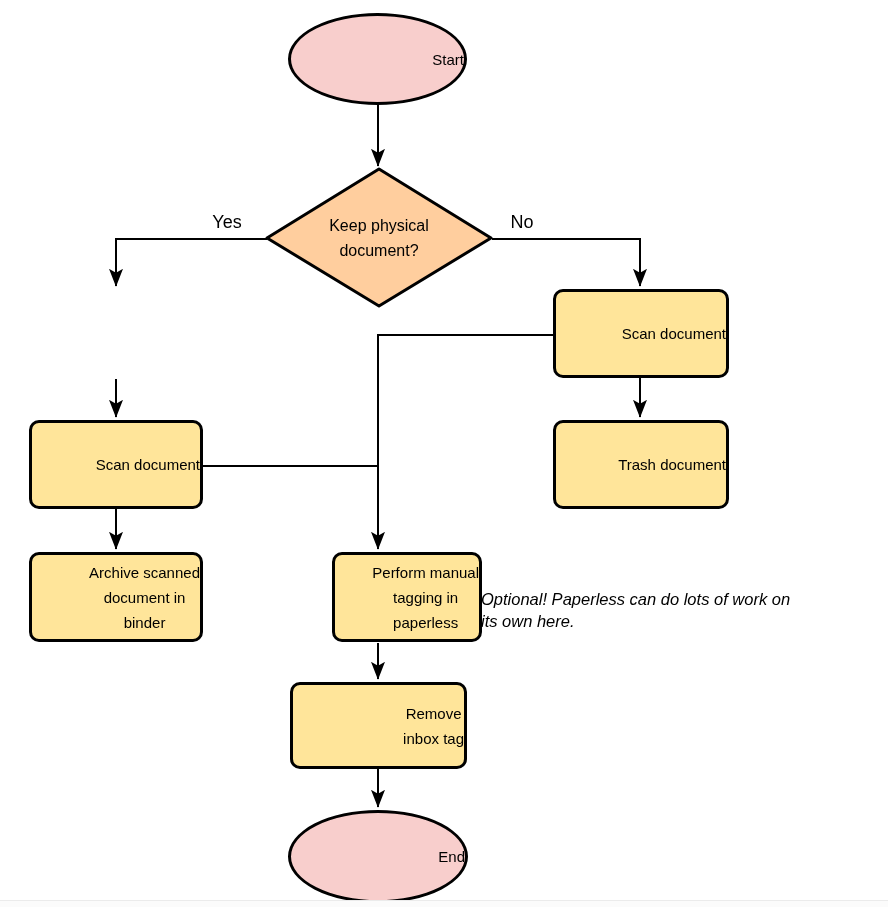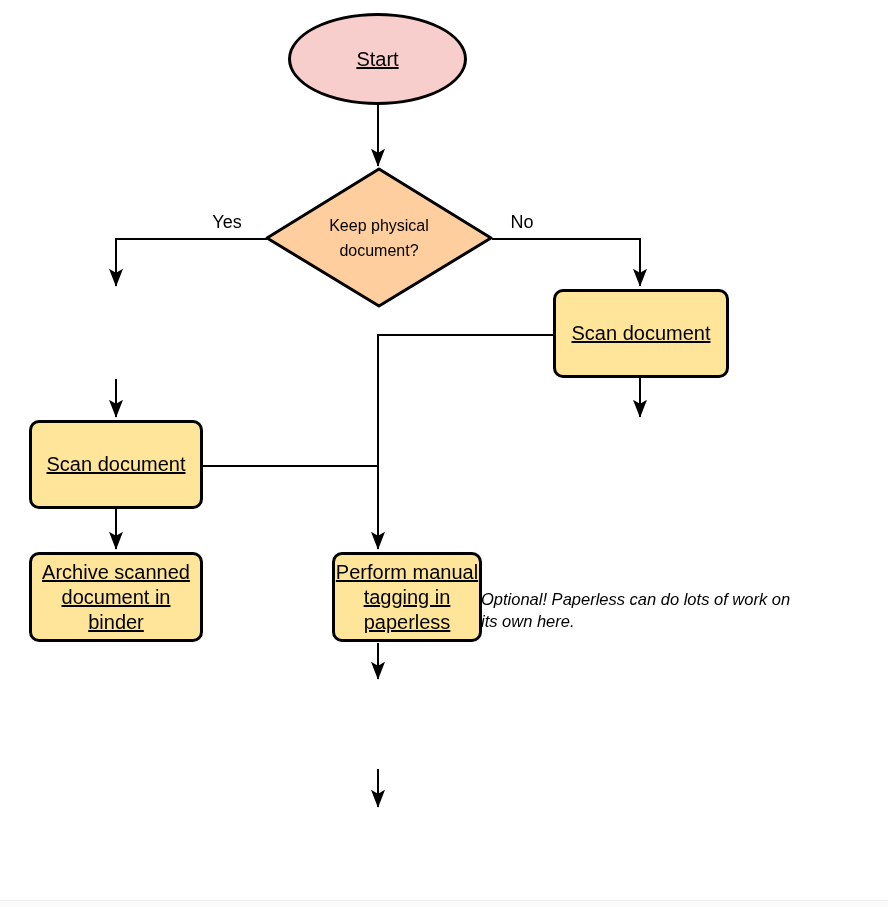--- a/index.html
+++ b/index.html
@@ -11,26 +11,25 @@
     color:#000;
     overflow:hidden;
   }
   #edges{position:absolute;left:0;top:0;width:888px;height:907px;}
   .edge{stroke:var(--stroke,#000);stroke-width:2;fill:none;}
   .diamond{fill:var(--decision-fill,#ffce9e);stroke:var(--stroke,#000);stroke-width:3;stroke-linejoin:round;}
   .arrowhead{fill:var(--stroke,#000);}
 
   .node{
     position:absolute;
-    display:flex;align-items:center;justify-content:center;
+    display:flex;align-items:center;justify-content:flex-end;
     text-align:center;
-    font-size:20px;line-height:25px;
+    font-size:15px;line-height:25px;
     box-sizing:border-box;
     border:3px solid var(--stroke,#000);
-    text-decoration:underline;
   }
   .node .lbl{white-space:pre-line;}
   .terminal{
     background:var(--terminal-fill,#f8cecc);
     border-radius:50%;
   }
   .process{
     background:var(--process-fill,#ffe59a);
     border-radius:10px;
   }
@@ -118,26 +117,36 @@
   <div class="node process n-archive">
     <span class="lbl">Archive scanned
 document in
 binder</span>
   </div>
 
   <div class="node process n-scan-right">
     <span class="lbl">Scan document</span>
   </div>
 
+  <div class="node process n-trash">
+    <span class="lbl">Trash document</span>
+  </div>
 
   <div class="node process n-tagging">
     <span class="lbl">Perform manual
 tagging in
 paperless</span>
   </div>
 
+  <div class="node process n-remove">
+    <span class="lbl">Remove
+inbox tag</span>
+  </div>
 
+  <div class="node terminal n-end">
+    <span class="lbl">End</span>
+  </div>
 
   <div class="annotation">Optional! Paperless can do lots of work on
 its own here.</div>
 
   <div class="bottom-divider"></div>
 </div>
 
 </body></html>

